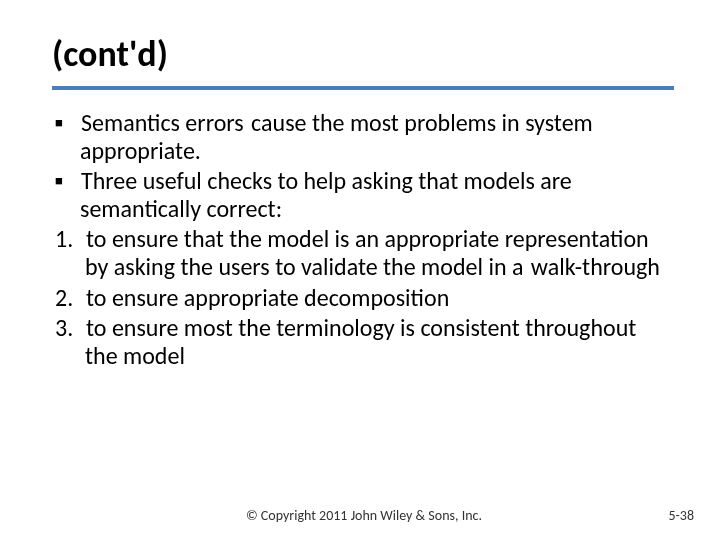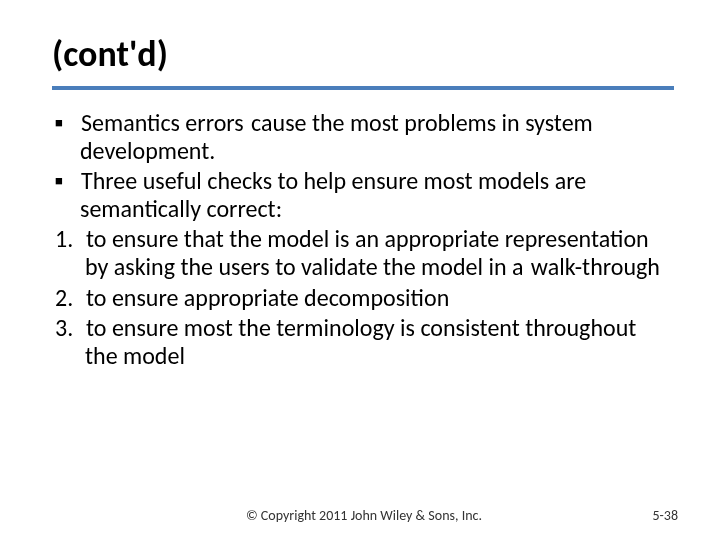--- a/index.html
+++ b/index.html
@@ -69,41 +69,41 @@
     left: 0;
     width: 100%;
     display: flex;
     justify-content: center;
     font-size: 14px;
     color: #333;
   }
   .pagenum {
     position: absolute;
     bottom: 18px;
-    right: 44px;
+    right: 28px;
     font-size: 14px;
     color: #333;
   }
 </style>
 </head>
 <body>
 
 <div class="slide">
   <div class="title">(cont'd)</div>
   <div class="hr"></div>
 
   <div class="content">
     <div id="bullets">
         <div class="bullet-item">
           <div class="bullet-mark">▪</div>
-          <div class="bullet-text"><span class="bold">Semantics errors</span><span> cause the most problems in system development.</span></div>
+          <div class="bullet-text"><span class="bold">Semantics errors</span><span> cause the most problems in system appropriate.</span></div>
         </div>
         <div class="bullet-item">
           <div class="bullet-mark">▪</div>
-          <div class="bullet-text"><span>Three useful checks to help ensure most models are semantically correct:</span></div>
+          <div class="bullet-text"><span>Three useful checks to help asking that models are semantically correct:</span></div>
         </div>
       </div>
     <div id="numbers">
         <div class="num-item">
           <div class="num-mark">1.</div>
           <div class="num-text"><span> to ensure that the model is an appropriate representation by asking the users to validate the model in a </span><span class="bold">walk-through</span></div>
         </div>
         <div class="num-item">
           <div class="num-mark">2.</div>
           <div class="num-text"><span> to ensure appropriate decomposition</span></div>

